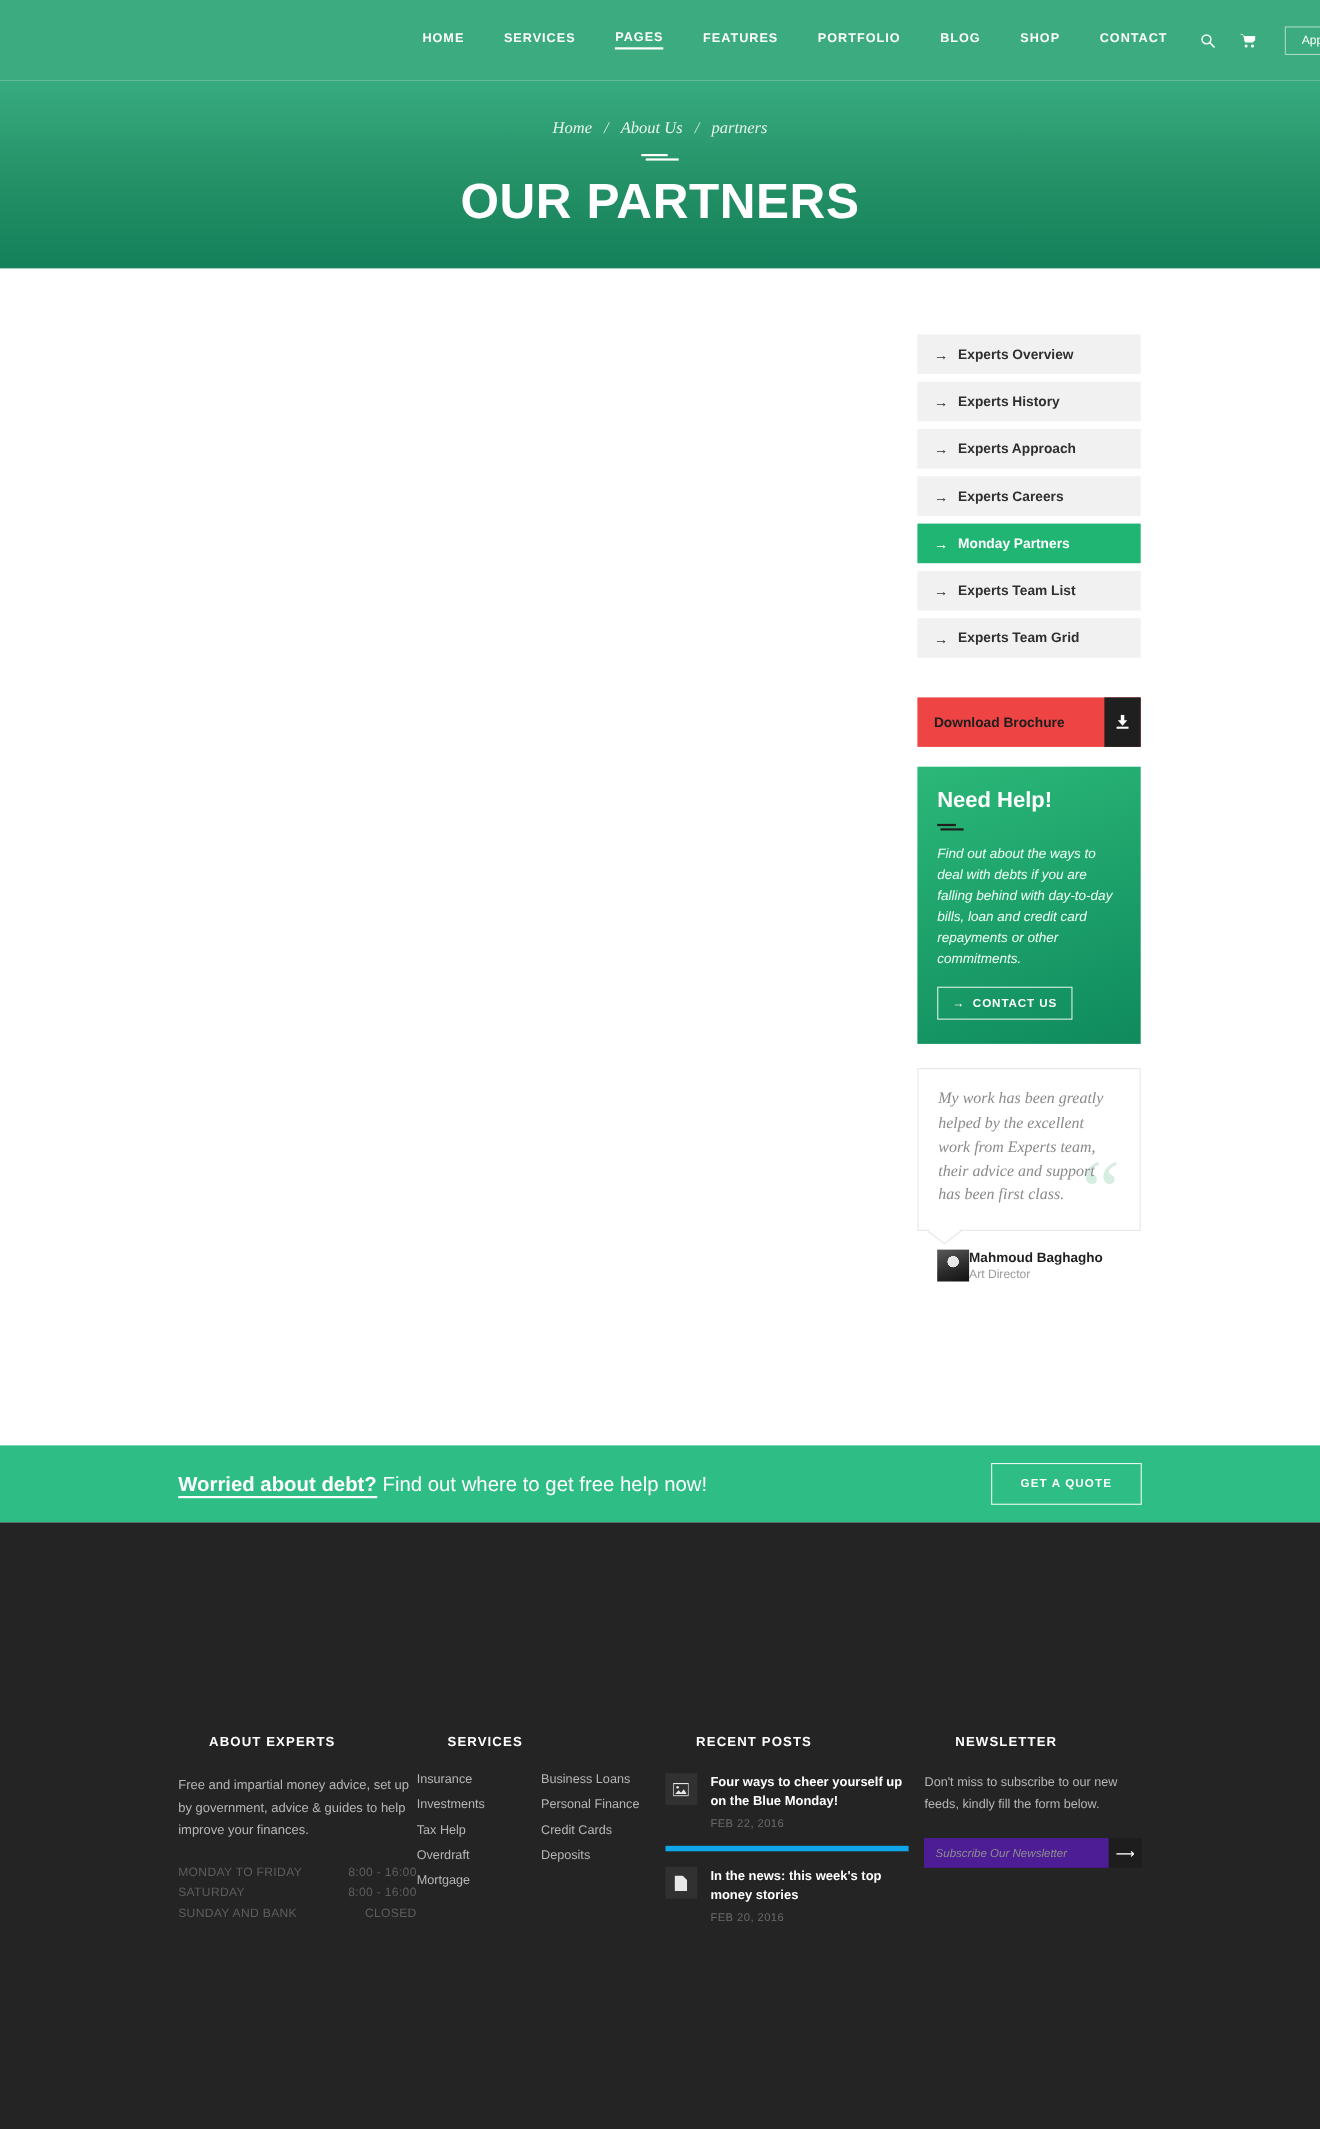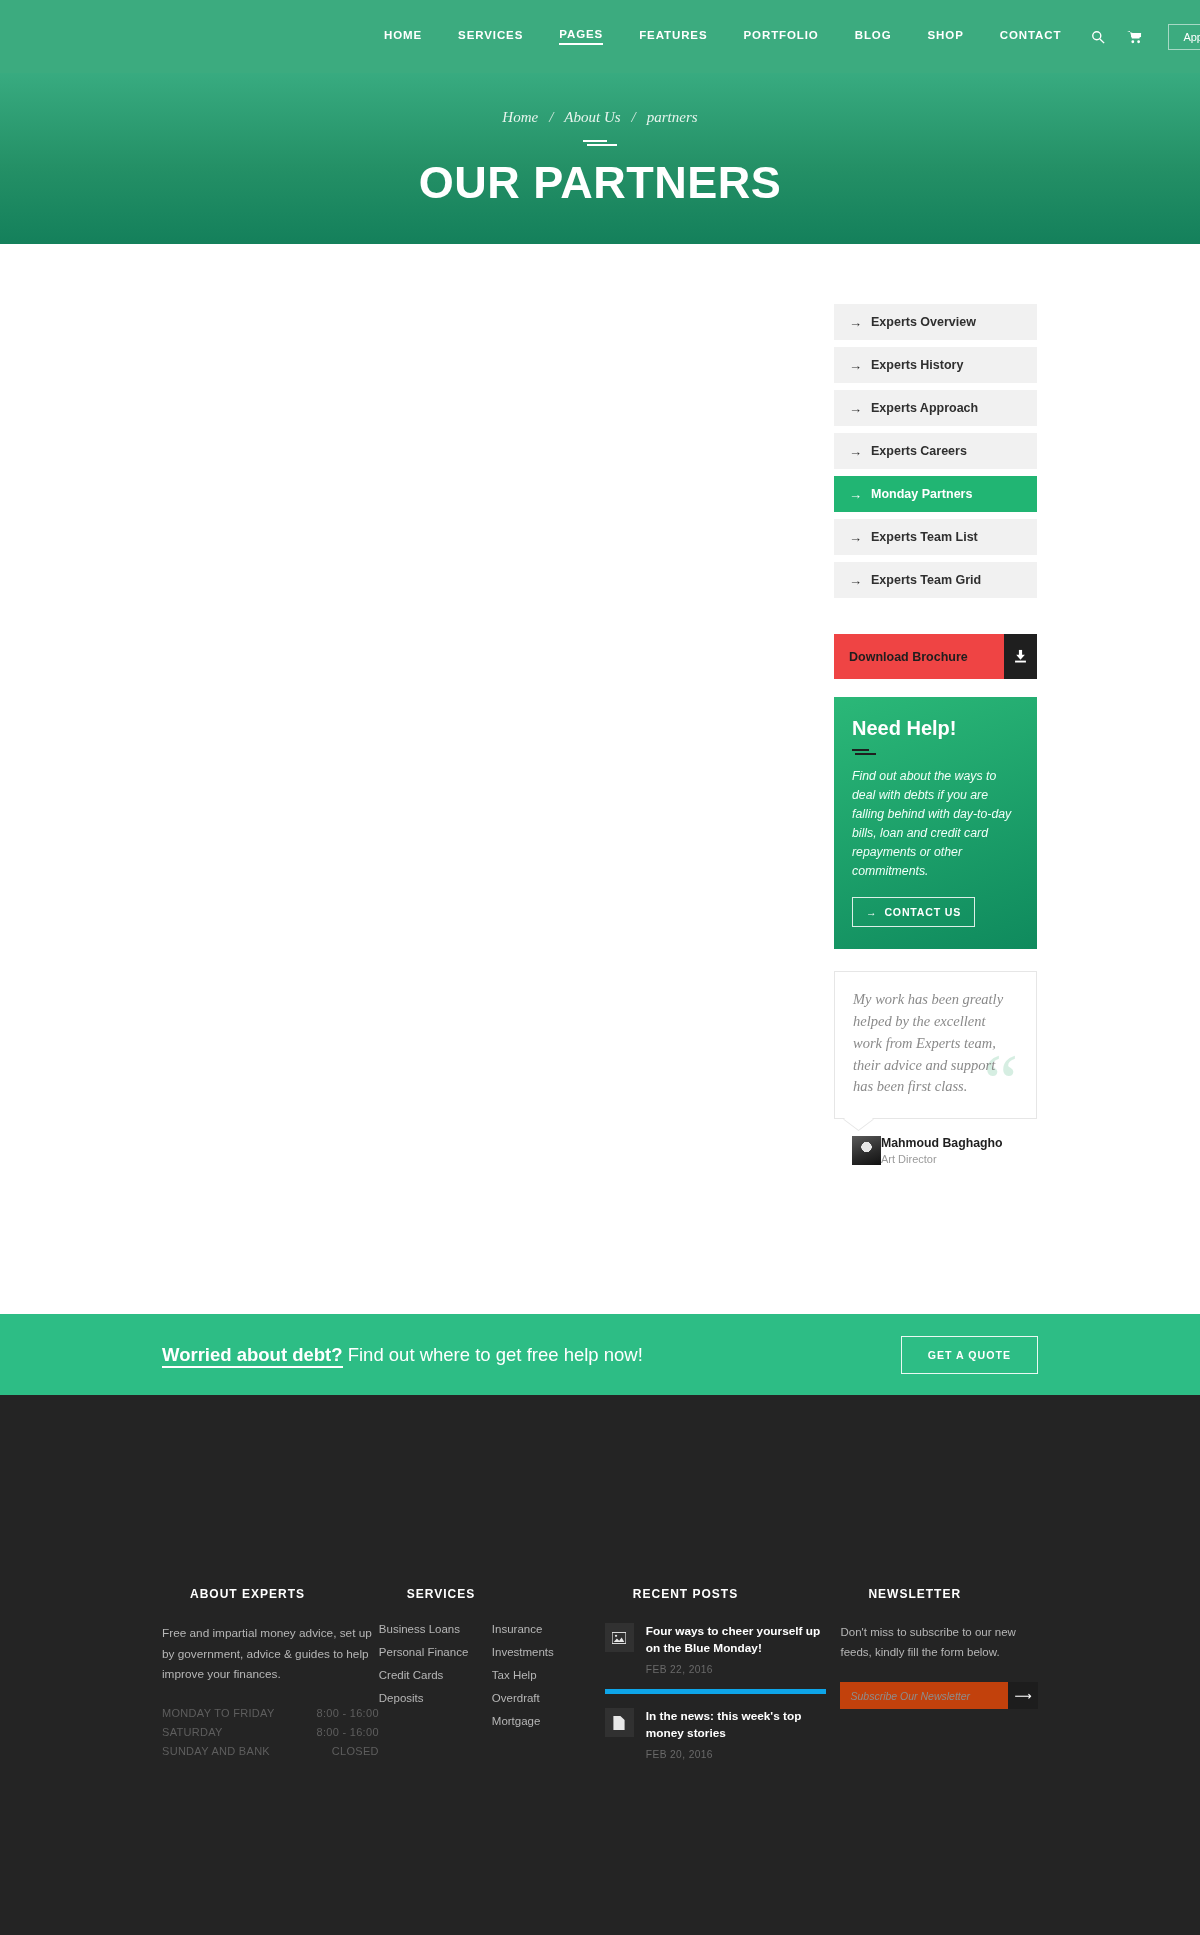--- a/index.html
+++ b/index.html
@@ -166,21 +166,21 @@
     width: 29px; height: 29px; flex-shrink: 0;
     background:
       radial-gradient(circle at 50% 38%, #e7e7e7 0 22%, transparent 23%),
       linear-gradient(160deg,#5a5a5a 0%,#2a2a2a 60%,#111 100%);
   }
   .testi-name { font-size: 12.3px; font-weight: bold; color: #1f1f1f; }
   .testi-role { font-size: 11px; color: #9a9a9a; margin-top: 3px; }
 
   
   .cta {
-    background: #2dbd85; height: 81px;
+    background: #2dbd85; height: 70px;
     display: flex; align-items: center;
   }
   .cta-text { margin-left: 162px; color: #ffffff; font-size: 18.5px; }
   .cta-text b { font-weight: bold; border-bottom: 2px solid #ffffff; padding-bottom: 1px; }
   .cta-btn {
     margin-left: auto; margin-right: 162px;
     border: 1px solid rgba(255,255,255,0.9);
     color: #ffffff; font-size: 10.6px; font-weight: bold; letter-spacing: 1px;
     padding: 12px 26px; cursor: pointer; background: transparent;
   }
@@ -218,21 +218,21 @@
   }
   .post-title {
     font-size: 11.8px; font-weight: bold; color: #ffffff;
     line-height: 1.45; cursor: pointer;
   }
   .post-date { font-size: 10.2px; color: #6a6a6a; margin-top: 7px; letter-spacing: 0.4px; }
   .col-news { width: 205px; margin-left: 14px; }
   .news-text { font-size: 11.5px; line-height: 1.7; color: #b6b6b6; }
   .news-form { display: flex; margin-top: 20px; height: 27px; }
   .news-input {
-    flex: 1; background: #c2410c; border: none; outline: none;
+    flex: 1; background: #4c1d95; border: none; outline: none;
     color: #cfcfcf; font-size: 10.5px; font-style: italic; padding: 0 10px;
     font-family: "Liberation Sans", sans-serif;
   }
   .news-input::placeholder { color: #8d8d8d; font-style: italic; }
   .news-btn {
     width: 30px; background: #1d1d1d; border: none; color: #ffffff;
     cursor: pointer; font-size: 12px;
   }
 </style>
 </head>
@@ -383,31 +383,31 @@
             <span>SUNDAY AND BANK</span>
             <span>CLOSED</span>
           </div>
         </div>
       </div>
 
       <div class="fcol" style="width:226px">
         <h4>SERVICES</h4>
         <div style="display:flex">
           <div class="svc-list">
-            <a>Business Loans</a>
-            <a>Personal Finance</a>
-            <a>Credit Cards</a>
-            <a>Deposits</a>
-          </div>
-          <div class="svc-list">
             <a>Insurance</a>
             <a>Investments</a>
             <a>Tax Help</a>
             <a>Overdraft</a>
             <a>Mortgage</a>
+          </div>
+          <div class="svc-list">
+            <a>Business Loans</a>
+            <a>Personal Finance</a>
+            <a>Credit Cards</a>
+            <a>Deposits</a>
           </div>
         </div>
       </div>
 
       <div class="fcol col-posts">
         <h4>RECENT POSTS</h4>
         <div class="post">
           <div class="post-thumb">
             <svg width="14" height="12" viewBox="0 0 16 13" fill="#e8e8e8">
               <rect x="0" y="0" width="16" height="13" fill="none" stroke="#e8e8e8" stroke-width="1.4"></rect>

